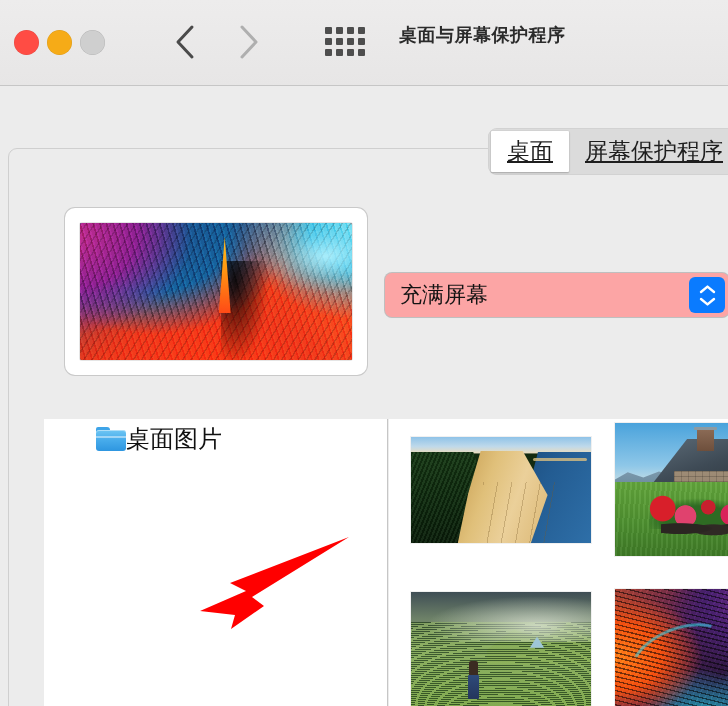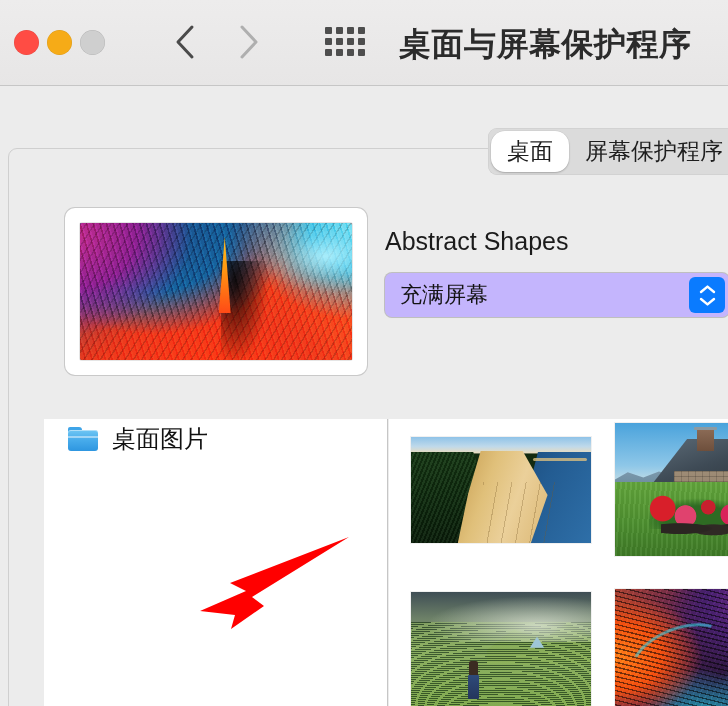--- a/index.html
+++ b/index.html
@@ -69,21 +69,21 @@
   .grid-btn i {
     display: block;
     width: 7px; height: 7px;
     background: #4E4E4E;
     border-radius: 1px;
   }
 
   .win-title {
     position: absolute;
     left: 399px; top: 23px;
-    font-size: 32px;
+    font-size: 18px;
     font-weight: bold;
     color: #2B2B2B;
     letter-spacing: 0.5px;
     white-space: nowrap;
   }
 
   
   .tabbar {
     position: absolute;
     left: 488px; top: 128px;
@@ -95,21 +95,22 @@
     padding: 3px;
     z-index: 8;
     box-shadow: inset 0 0 0 0.5px rgba(0,0,0,.08);
   }
   .tab {
     display: flex; align-items: center; justify-content: center;
     padding: 1px 16px;
     font-size: 23px;
     color: #1E1E1E;
     white-space: nowrap;
-    border-radius: 14px;
+    border-radius: 1px;
+    text-decoration: underline;
   }
   .tab.active {
     background: #FFFFFF;
     box-shadow: 0 1px 2px rgba(0,0,0,.22), 0 0 0 0.5px rgba(0,0,0,.06);
   }
 
   
   .content {
     position: absolute;
     left: 8px; top: 148px;
@@ -195,21 +196,21 @@
     left: 376px; top: 78px;
     font-size: 25px;
     color: #1B1B1B;
     white-space: nowrap;
   }
 
   .popup {
     position: absolute;
     left: 376px; top: 124px;
     width: 344px; height: 44px;
-    background: #c4b5fd;
+    background: #fca5a5;
     border-radius: 7px;
     box-shadow: 0 0 0 1px #BFBFBF, 0 1px 1px rgba(0,0,0,.06);
   }
   .popup-label {
     position: absolute;
     left: 15px; top: 50%;
     transform: translateY(-50%);
     font-size: 22px;
     color: #141414;
     white-space: nowrap;
@@ -246,22 +247,22 @@
   .sb-group .disc { width: 18px; display: flex; align-items: center; justify-content: center; }
   .sb-group-label {
     font-size: 24px;
     color: #111111;
     white-space: nowrap;
   }
   .sb-item {
     display: flex;
     align-items: center;
     height: 39px;
-    padding-left: 24px;
-    gap: 14px;
+    padding-left: 52px;
+    gap: 0;
   }
   .sb-item.selected { background: #D2D2D2; }
   .sb-item-label {
     font-size: 24px;
     color: #111111;
     white-space: nowrap;
   }
 
   
   .ic-folder {
@@ -568,21 +569,20 @@
           <div class="ab-l ab-base"></div>
           <div class="ab-l ab-ridges"></div>
           <div class="ab-l ab-ridges2"></div>
           <div class="ab-glow"></div>
           <div class="ab-dark"></div>
           <div class="ab-spike"></div>
         </div>
       </div>
     </div>
 
-    <div class="wall-name">Abstract Shapes</div>
 
     <div class="popup">
       <span class="popup-label">充满屏幕</span>
       <span class="stepper">
         <svg width="17" height="9" viewBox="0 0 17 9">
           <path d="M2 7 L8.5 1.6 L15 7" fill="none" stroke="#FFFFFF" stroke-width="2.4" stroke-linecap="round" stroke-linejoin="round"></path>
         </svg>
         <svg width="17" height="9" viewBox="0 0 17 9">
           <path d="M2 2 L8.5 7.4 L15 2" fill="none" stroke="#FFFFFF" stroke-width="2.4" stroke-linecap="round" stroke-linejoin="round"></path>
         </svg>

